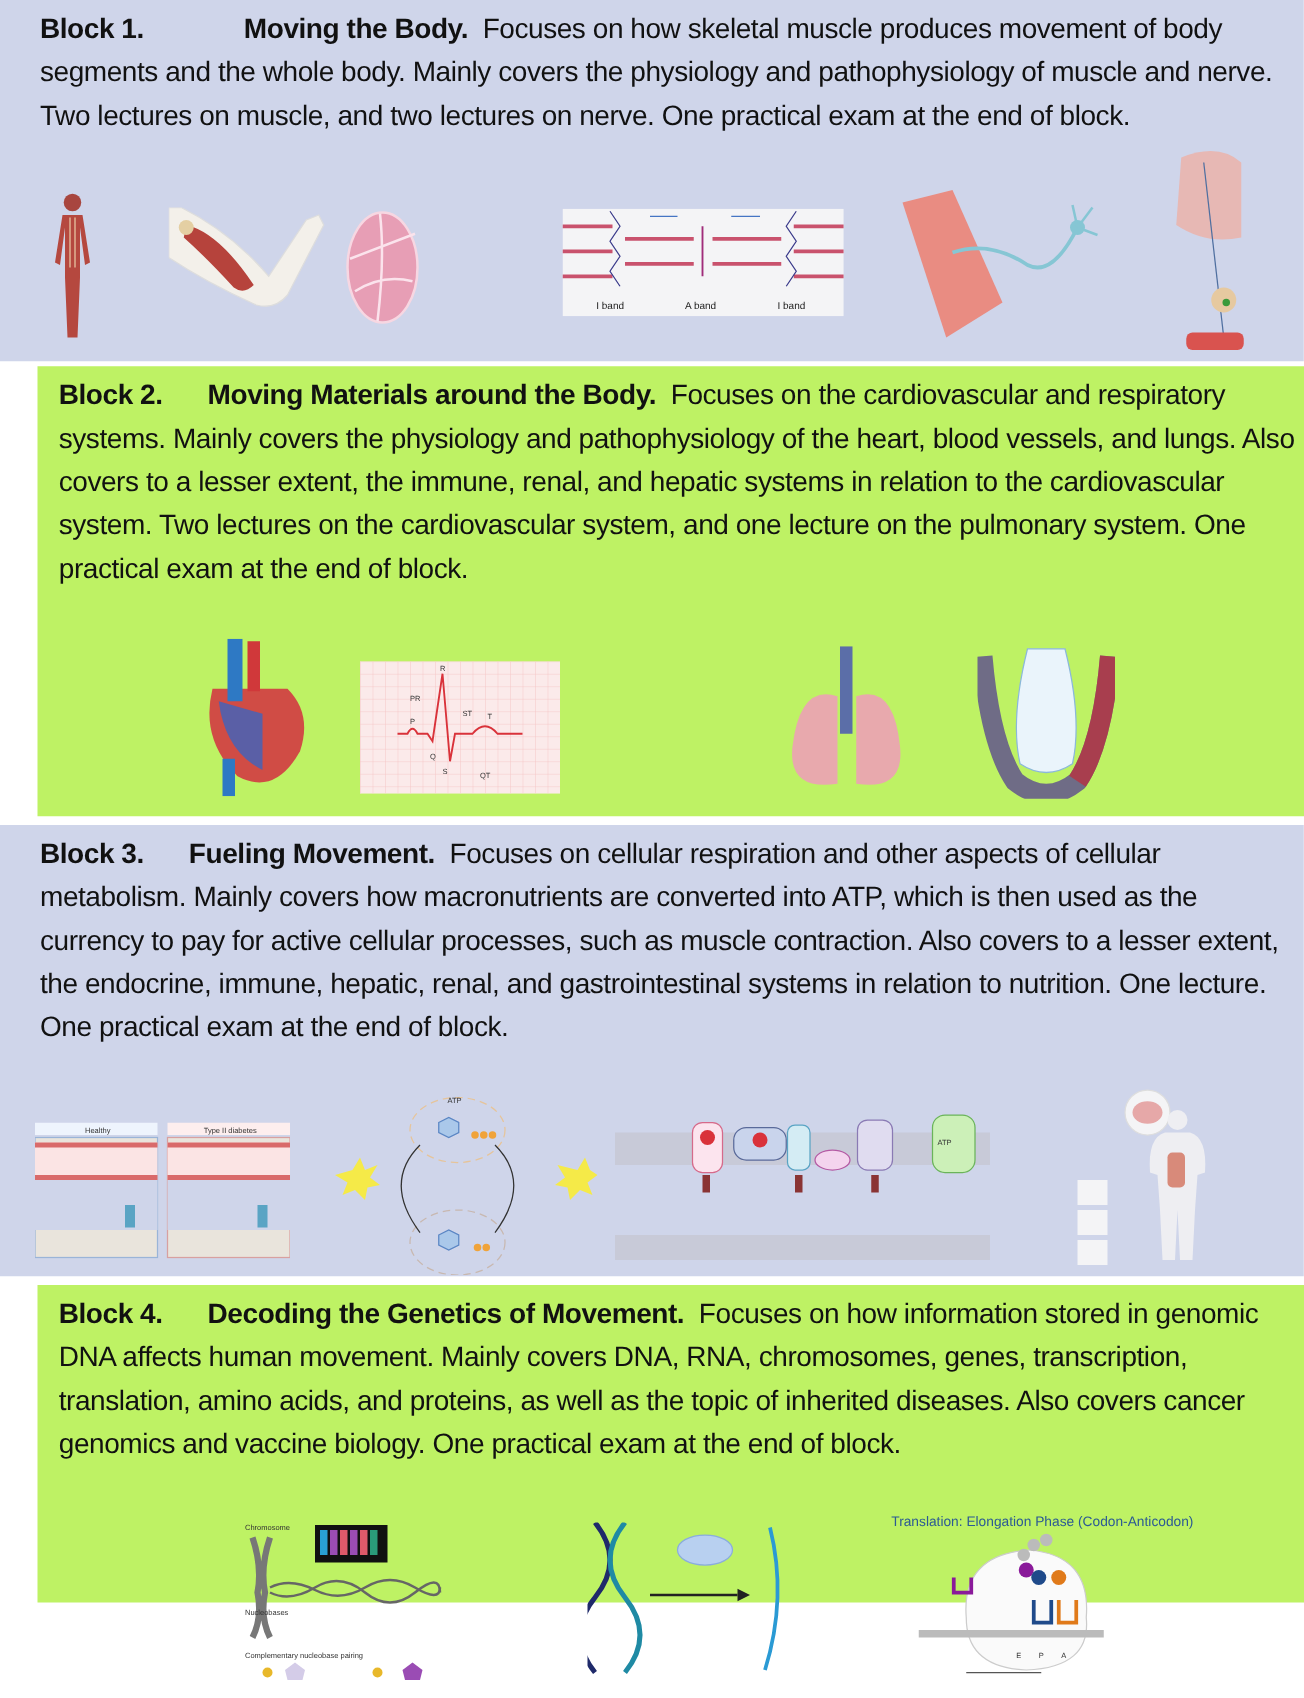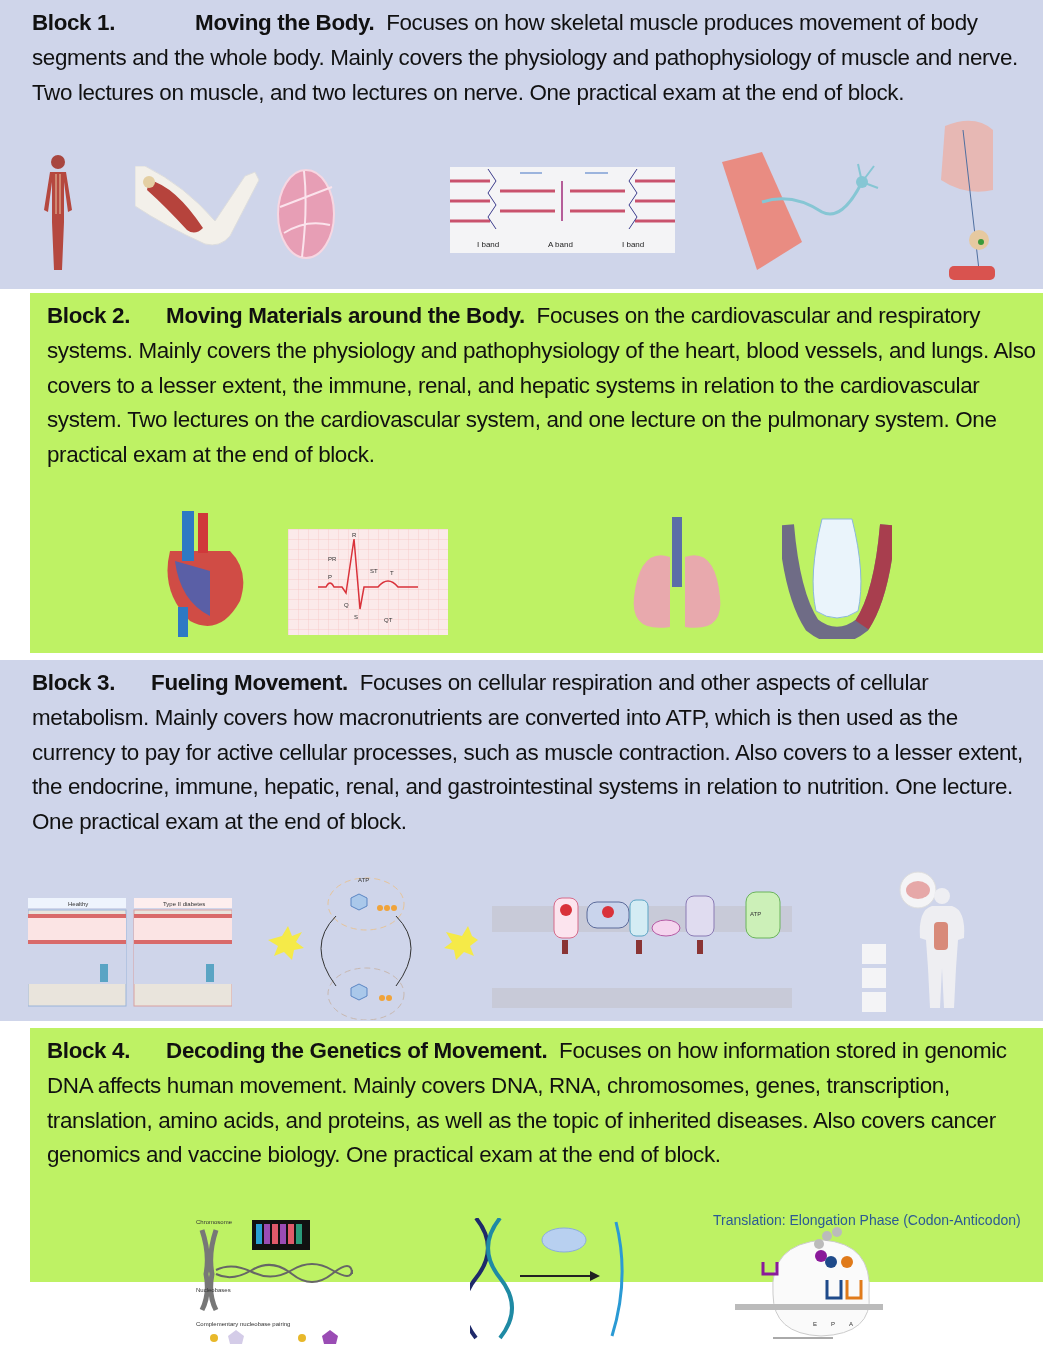--- a/index.html
+++ b/index.html
@@ -224,21 +224,21 @@
   <svg class="fig" style="left:440px;top:190px" width="170" height="124" viewBox="0 0 170 124">
     <path d="M6 0 Q30 30 6 60 T6 120" stroke="#1f2a6a" stroke-width="4" fill="none"></path>
     <path d="M30 0 Q6 30 30 60 T30 120" stroke="#1f8aa4" stroke-width="4" fill="none"></path>
     <ellipse cx="94" cy="22" rx="22" ry="12" fill="#b8d0f0" stroke="#8aacde"></ellipse>
     <line x1="50" y1="58" x2="120" y2="58" stroke="#222" stroke-width="2"></line>
       <polygon points="120,53 130,58 120,63" fill="#222"></polygon>
     <path d="M146 4 Q160 60 142 118" stroke="#2a9ad4" stroke-width="3" fill="none"></path>
   </svg>
 
   <div class="fig" style="left:683px;top:184px;width:210px;height:132px;">
-    <div style="font-size:14px;color:#2c5a94;font-family:'Liberation Sans',sans-serif;white-space:nowrap;">Translation: Elongation Phase (Codon-Anticodon)</div>
+    <div style="font-size:11px;color:#2c5a94;font-family:'Liberation Sans',sans-serif;white-space:nowrap;">Translation: Elongation Phase (Codon-Anticodon)</div>
     <svg width="210" height="120" viewBox="0 0 210 120" style="position:absolute;left:0;top:12px;">
       <path d="M60 70 Q56 20 110 16 Q160 20 156 70 Q160 110 108 112 Q60 110 60 70z" fill="#fafafa" stroke="#ccc"></path>
       <circle cx="124" cy="8" r="5" fill="#bbb"></circle>
         <circle cx="114" cy="12" r="5" fill="#bbb"></circle>
         <circle cx="106" cy="20" r="5" fill="#bbb"></circle>
       <circle cx="108" cy="32" r="6" fill="#8a1a9a"></circle>
         <circle cx="118" cy="38" r="6" fill="#1f4a8a"></circle>
         <circle cx="134" cy="38" r="6" fill="#e07a1a"></circle>
       <path d="M114 56 v18 h14 v-18" stroke="#1f4a8a" stroke-width="3" fill="none"></path>
       <path d="M134 56 v18 h14 v-18" stroke="#e07a1a" stroke-width="3" fill="none"></path>

